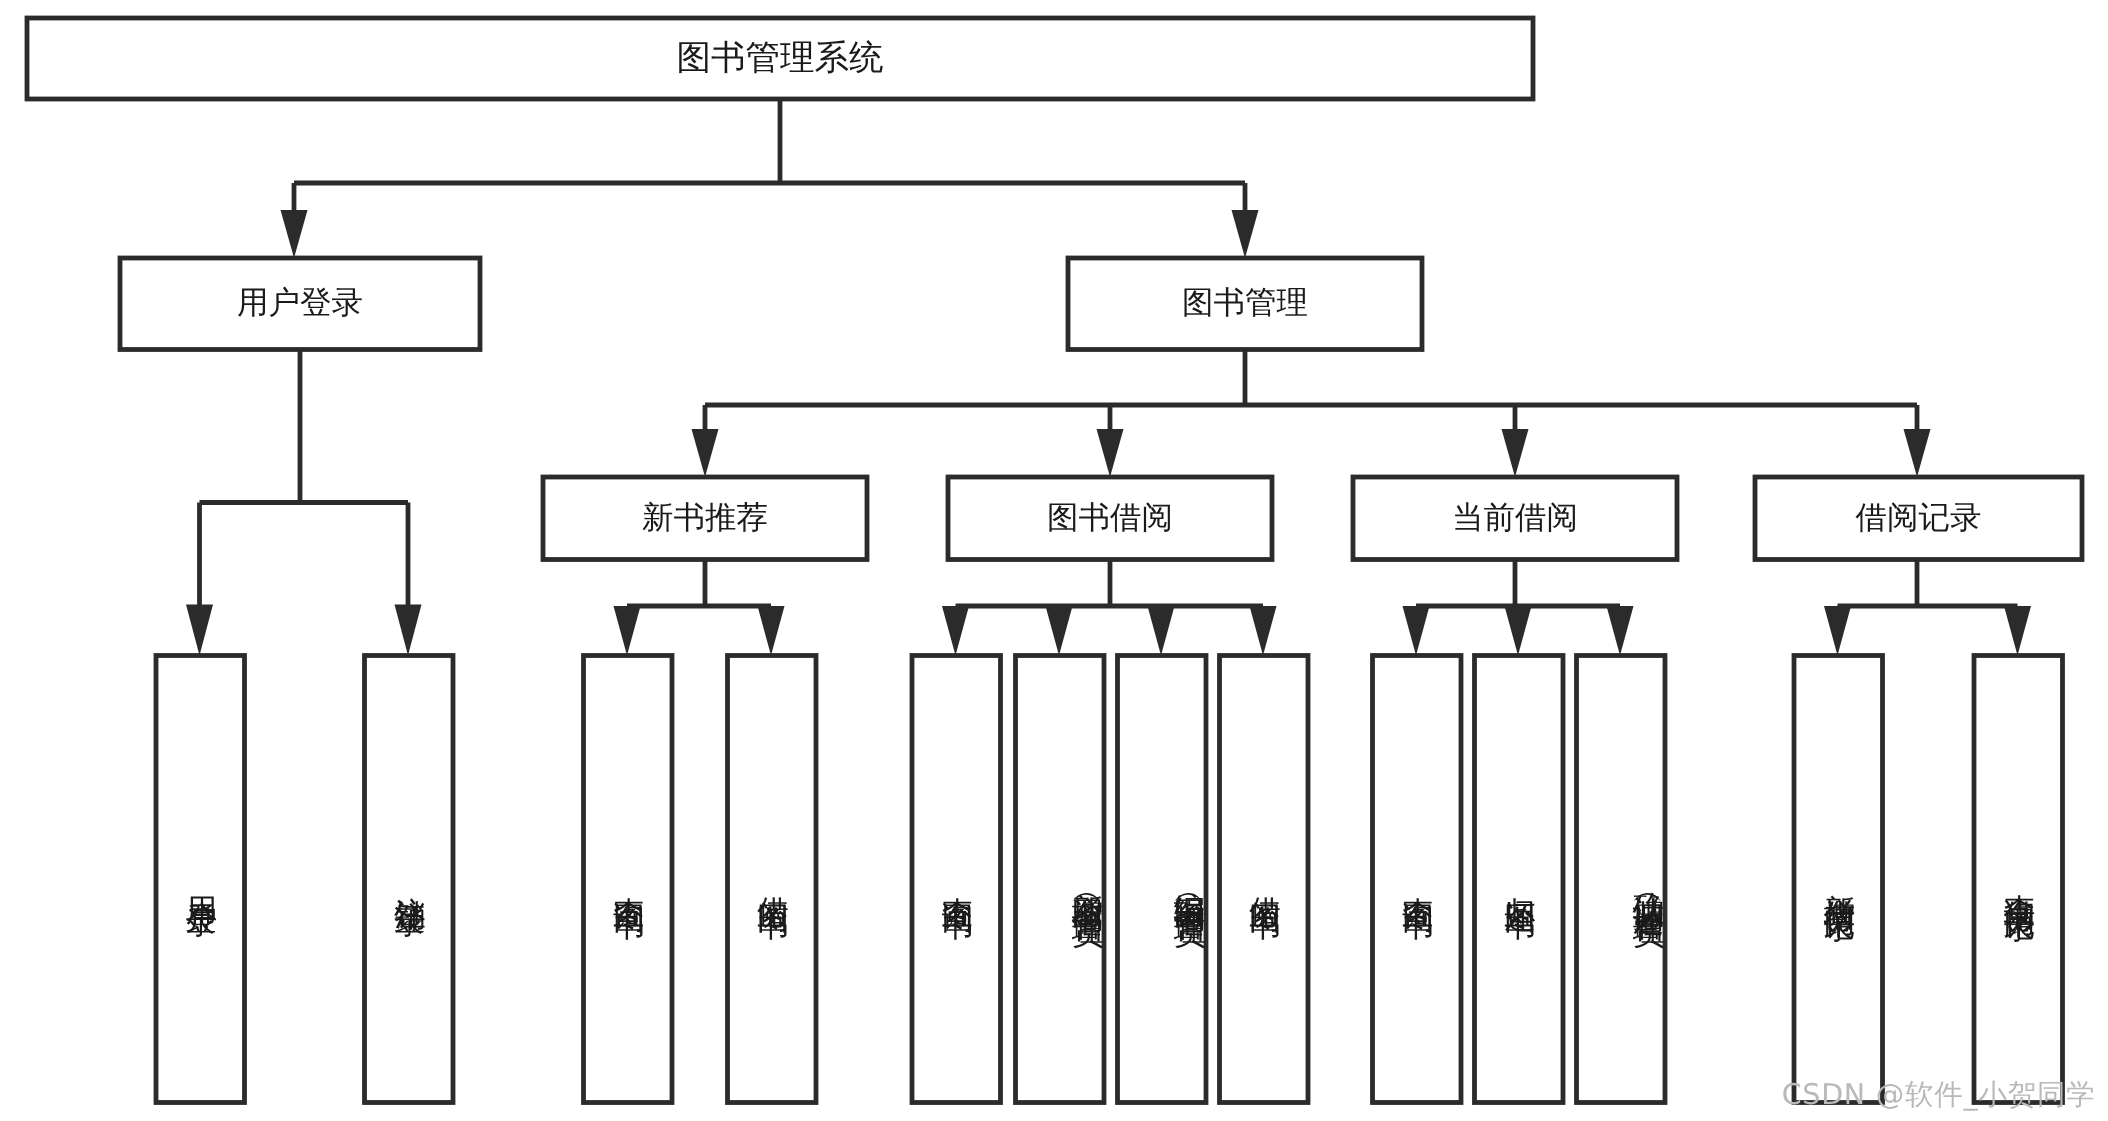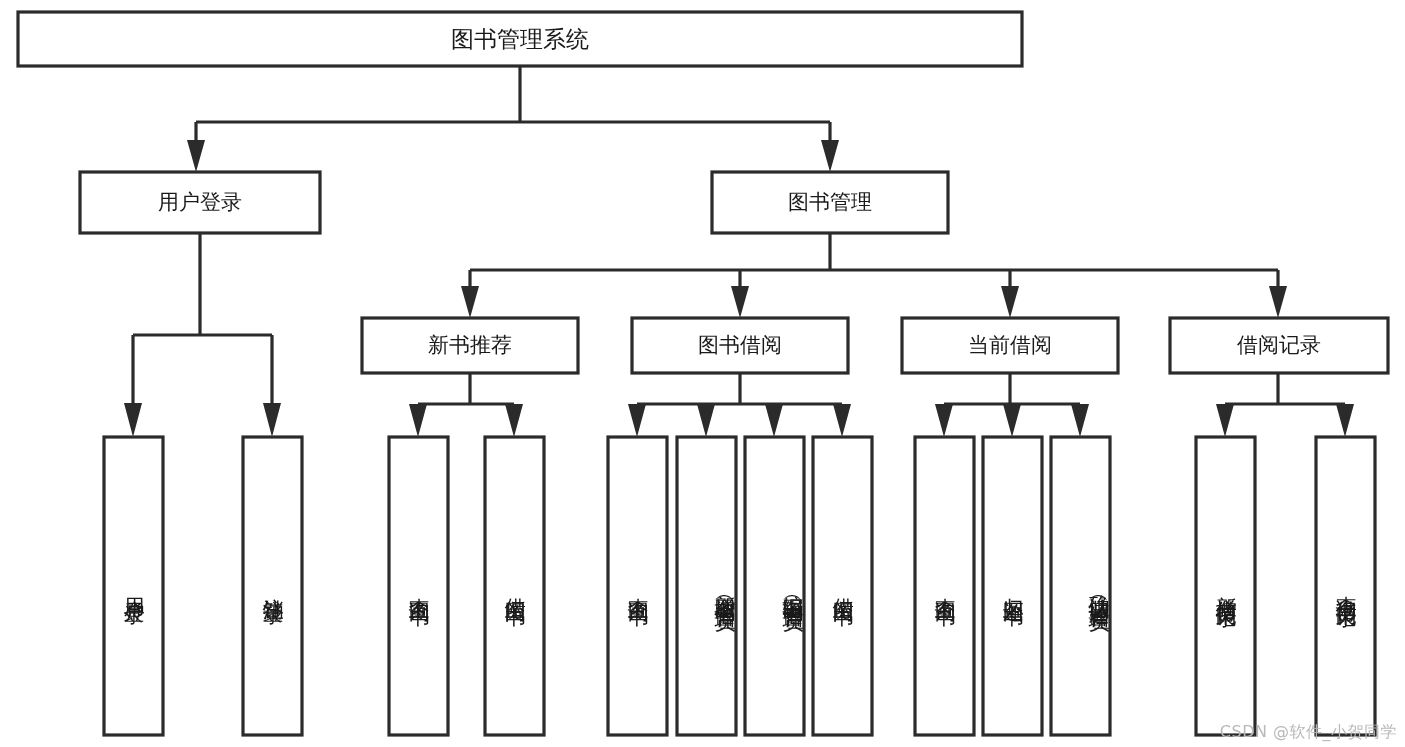--- a/index.html
+++ b/index.html
@@ -67,21 +67,21 @@
     color: #1a1a1a;
     text-align: center;
     white-space: nowrap;
     pointer-events: none;
   }
   #watermark {
     position: absolute;
     right: 8px;
     bottom: 4px;
     font-family: "DejaVu Sans", "Liberation Sans", sans-serif;
-    font-size: 16px;
+    font-size: 19px;
     color: #b9b9b9;
     letter-spacing: 0.5px;
     white-space: nowrap;
   }
 </style>
 </head>
 <body>
 
 <div id="diagram-root">
 

